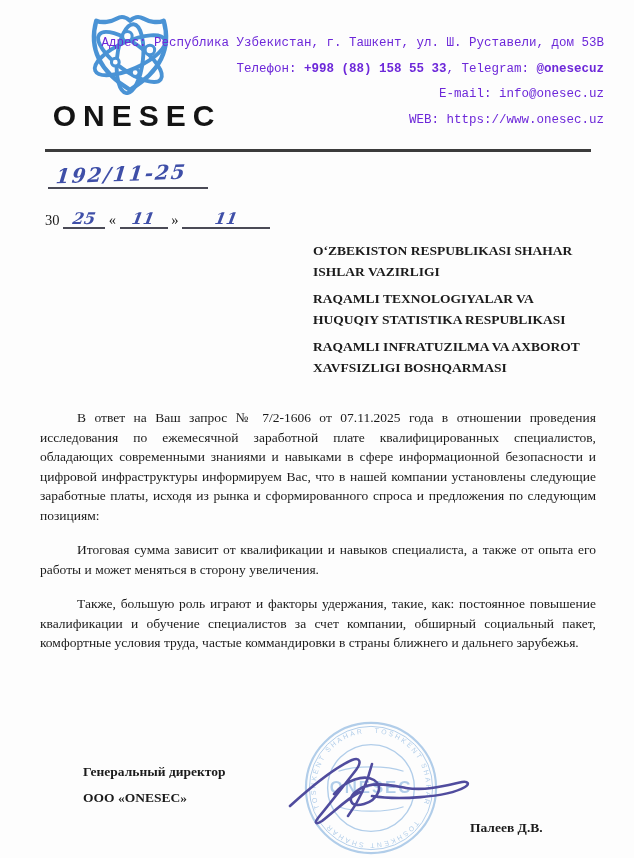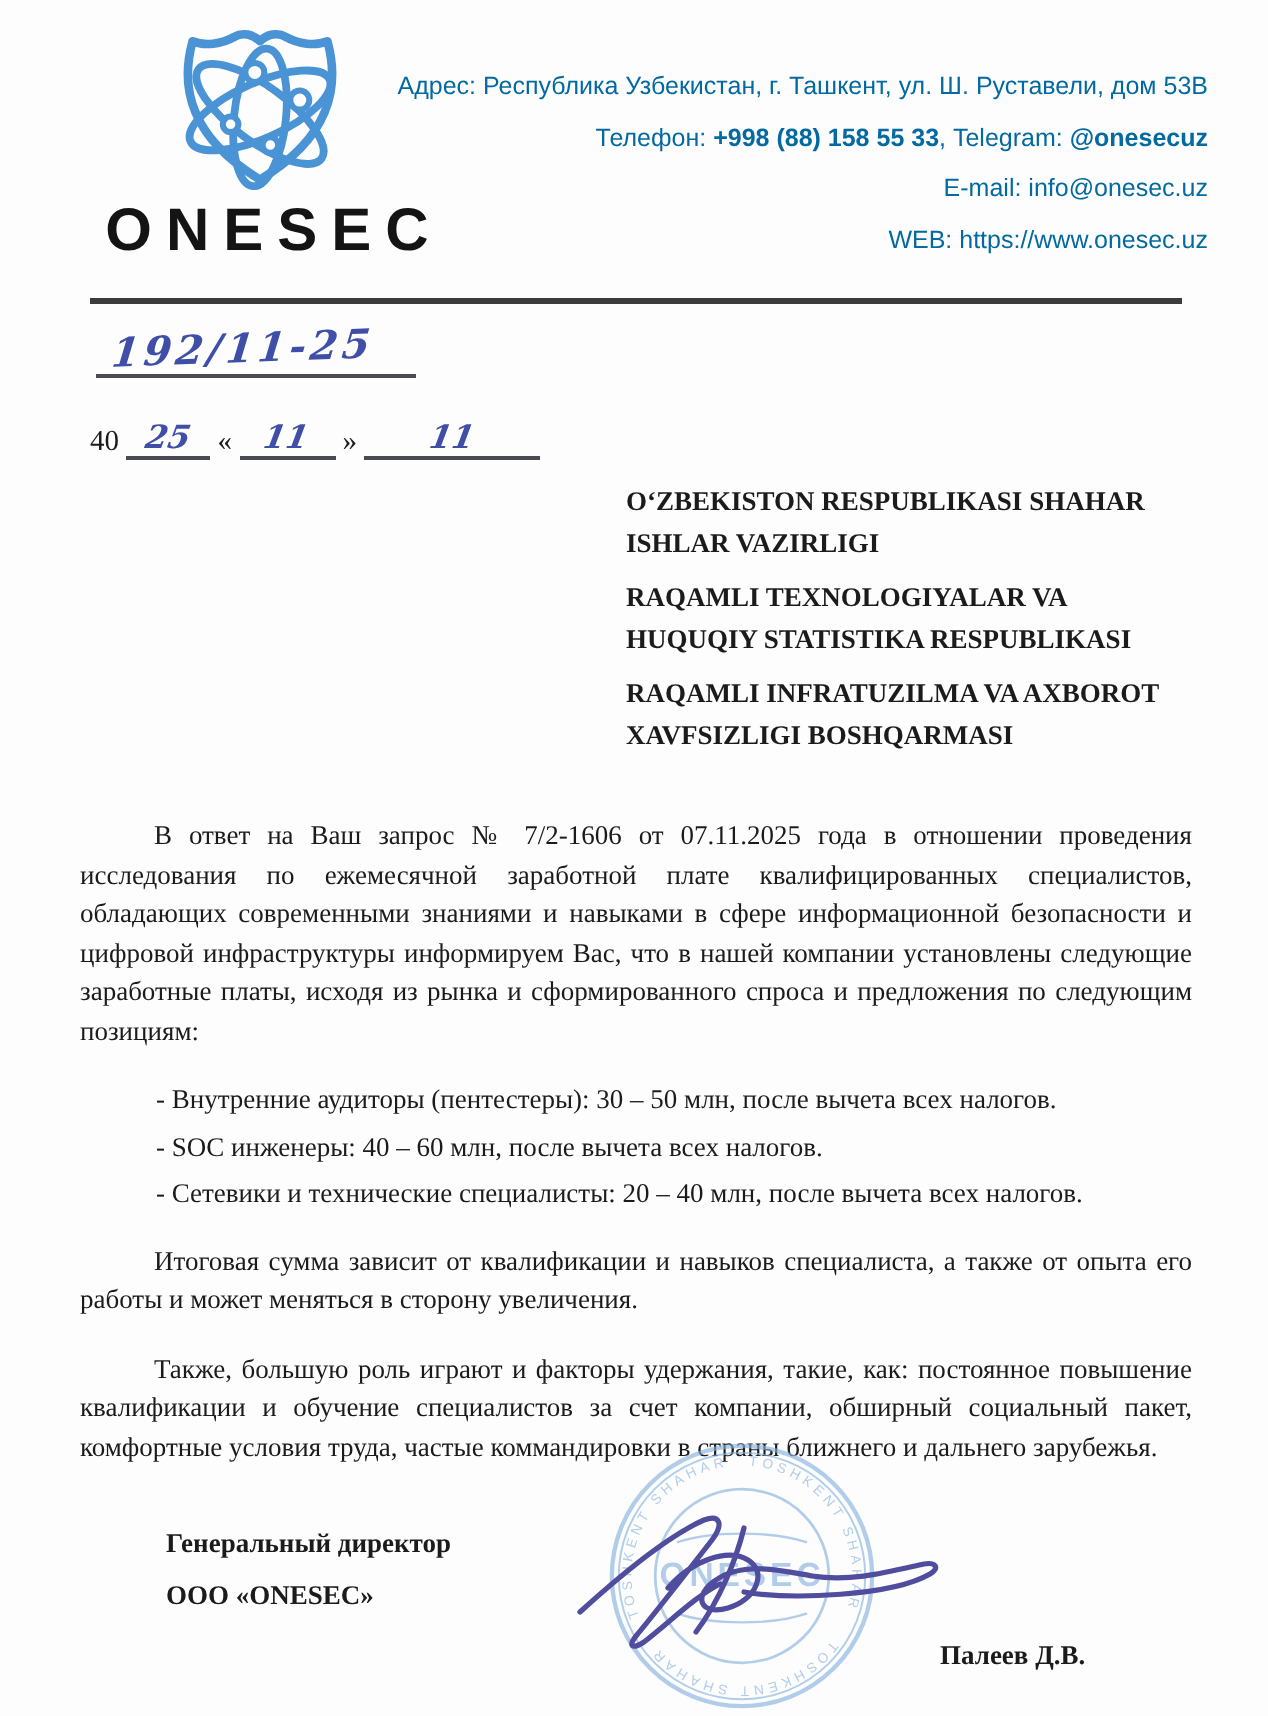--- a/index.html
+++ b/index.html
@@ -26,23 +26,23 @@
   .logo-wordmark{
     position:absolute;left:44px;top:99px;width:186px;
     text-align:center;
     font-family:"Liberation Sans", sans-serif;
     font-weight:bold;font-size:30px;letter-spacing:7px;
     color:#141414;
   }
   .contact{
     position:absolute;top:31px;right:30px;
     text-align:right;
-    font-family:Liberation Sans, sans-serif;
+    font-family:Liberation Mono, monospace;
     font-size:12.5px;line-height:25.5px;
-    color:#0369a1;
+    color:#6d28d9;
   }
   .contact b{font-weight:bold;}
   
   .rule{position:absolute;left:45px;top:149px;width:546px;height:2.5px;background:var(--rule);}
   .handwriting{
     font-family:"DejaVu Serif", serif;
     font-style:italic;font-weight:bold;
     color:var(--handwriting);
   }
   .ref-num{
@@ -123,21 +123,21 @@
       <span>WEB: https://www.onesec.uz</span>
     </div>
   </div>
 
   <div class="rule"></div>
 
   <div class="ref-num">
     <span class="handwriting">192/11-25</span>
   </div>
   <div class="date-line">
-    <span>40</span>
+    <span>30</span>
     <span class="date-slot slot-year"><span class="handwriting">25</span></span>
     <span>«</span>
     <span class="date-slot slot-day"><span class="handwriting">11</span></span>
     <span>»</span>
     <span class="date-slot slot-month"><span class="handwriting">11</span></span>
   </div>
 
   <div class="addressee">
     <div class="org">
       <div>O‘ZBEKISTON RESPUBLIKASI SHAHAR</div>
@@ -148,25 +148,20 @@
       <div>HUQUQIY STATISTIKA RESPUBLIKASI</div>
     </div>
     <div class="org">
       <div>RAQAMLI INFRATUZILMA VA AXBOROT</div>
       <div>XAVFSIZLIGI BOSHQARMASI</div>
     </div>
   </div>
 
   <div class="body-text">
     <p>В ответ на Ваш запрос № 7/2-1606 от 07.11.2025 года в отношении проведения исследования по ежемесячной заработной плате квалифицированных специалистов, обладающих современными знаниями и навыками в сфере информационной безопасности и цифровой инфраструктуры информируем Вас, что в нашей компании установлены следующие заработные платы, исходя из рынка и сформированного спроса и предложения по следующим позициям:</p>
-    <div class="bullets">
-      <div>- Внутренние аудиторы (пентестеры): 30 – 50 млн, после вычета всех налогов.</div>
-      <div>- SOC инженеры: 40 – 60 млн, после вычета всех налогов.</div>
-      <div>- Сетевики и технические специалисты: 20 – 40 млн, после вычета всех налогов.</div>
-    </div>
     <p><span>Итоговая сумма зависит </span><span class="b">от квалификации и навыков специалиста</span><span>, а также от опыта его работы и может меняться в сторону увеличения.</span></p>
     <p>Также, большую роль играют и факторы удержания, такие, как: постоянное повышение квалификации и обучение специалистов за счет компании, обширный социальный пакет, комфортные условия труда, частые коммандировки в страны ближнего и дальнего зарубежья.</p>
   </div>
 
   <div class="sig-left">
     <div>Генеральный директор</div>
     <div>ООО «ONESEC»</div>
   </div>
 
   <svg class="stamp" width="140" height="140" viewBox="0 0 142 142" fill="none">

